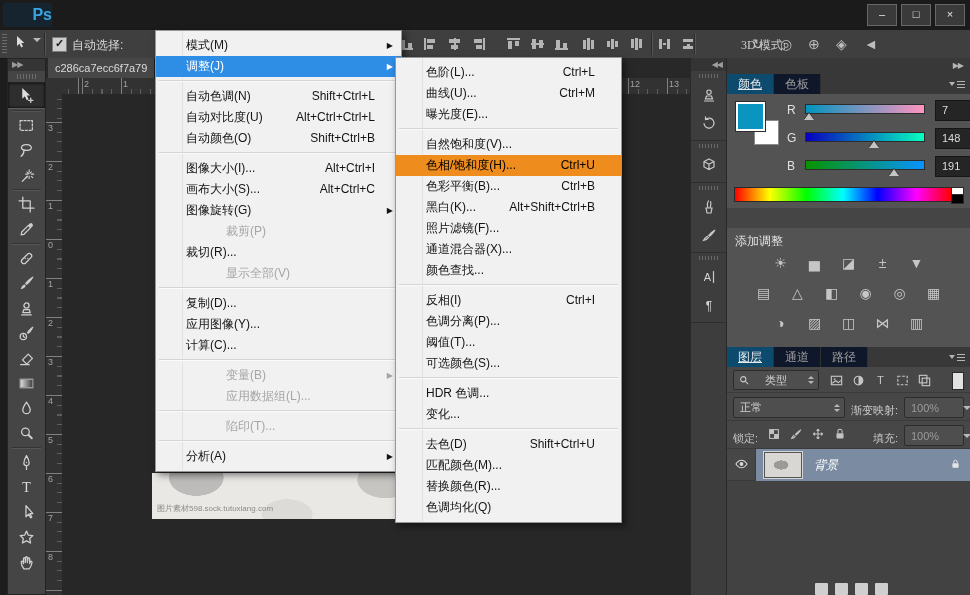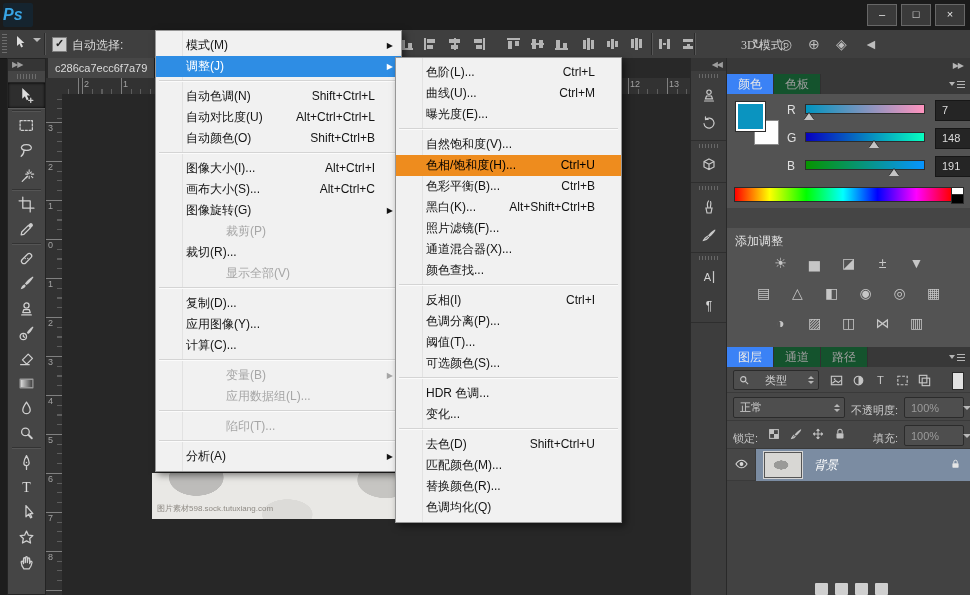--- a/index.html
+++ b/index.html
@@ -2,21 +2,21 @@
 <html><head>
 <meta charset="utf-8">
 <style>
   html,body{margin:0;padding:0;background:#111;}
   body{font-family:"Liberation Sans",sans-serif;}
   #app{position:relative;width:970px;height:595px;overflow:hidden;background:#1d1d1d;color:#d6d6d6;font-size:12px;user-select:none;}
   .abs{position:absolute;}
 
   
   #titlebar{left:0;top:0;width:970px;height:30px;background:#1b1b1b;display:flex;align-items:center;}
-  #ps-logo{width:30px;height:24px;margin-left:3px;background:#15242f;color:#39a5e5;font-weight:bold;font-size:16px;text-align:left;line-height:24px;border-radius:2px;font-style:italic;}
+  #ps-logo{width:49px;height:24px;margin-left:3px;background:#15242f;color:#39a5e5;font-weight:bold;font-size:16px;text-align:right;line-height:24px;border-radius:2px;}
   #mb-items{display:flex;margin-left:8px;height:30px;align-items:center;}
   .mb-item{padding:4px 9px;color:#cfcfcf;white-space:nowrap;}
   .mb-item.sel{background:#3c3c3c;outline:1px solid #5e5e5e;}
   #winbtns{position:absolute;right:5px;top:4px;display:flex;gap:4px;}
   .winbtn{width:28px;height:20px;background:#3a3a3a;border:1px solid #676767;color:#e8e8e8;font-size:11px;text-align:center;line-height:18px;}
 
   
   #optionsbar{left:0;top:30px;width:970px;height:28px;background:#3f3f3f;border-bottom:1px solid #151515;}
   .vgrip{position:absolute;left:2px;top:4px;width:5px;height:20px;background:repeating-linear-gradient(#6d6d6d 0 1px,transparent 1px 3px);}
   #opt-move{left:13px;top:5px;width:20px;height:18px;}
@@ -77,22 +77,22 @@
   #dock-head{height:13px;background:#343434;color:#9d9d9d;font-size:8px;line-height:13px;text-align:right;padding-right:4px;letter-spacing:-1px;}
   .dock-sec{border-bottom:1px solid #2e2e2e;padding:2px 0 3px 0;}
   .dock-grip{height:4px;margin:1px 8px 3px 8px;background:repeating-linear-gradient(90deg,#686868 0 1px,transparent 1px 3px);}
   .dock-ico{height:28px;display:flex;align-items:center;justify-content:center;color:#c9c9c9;font-size:15px;}
   .dock-ico svg{stroke:#c9c9c9;fill:none;stroke-width:1.2;stroke-linecap:round;}
 
   
   #rightcol{left:727px;top:58px;width:243px;height:537px;background:#454545;}
   #rc-head{position:absolute;left:0;top:0;width:243px;height:16px;background:#383838;color:#b5b5b5;font-size:8px;line-height:16px;text-align:right;padding-right:7px;box-sizing:border-box;letter-spacing:-1px;}
   .panel-tabs{position:absolute;left:0;width:243px;height:20px;background:#383838;display:flex;}
-  .ptab{height:20px;line-height:20px;padding:0 11px;font-size:12px;color:#9d9d9d;background:#14532d;border-right:1px solid #303030;}
-  .ptab.active{background:#3b82f6;color:#e8e8e8;}
+  .ptab{height:20px;line-height:20px;padding:0 11px;font-size:12px;color:#9d9d9d;background:#0f172a;border-right:1px solid #303030;}
+  .ptab.active{background:#0c4a6e;color:#e8e8e8;text-decoration:underline;}
   .pmenu-ico{position:absolute;right:5px;top:6px;width:16px;height:9px;}
   .pmenu-ico .tri{position:absolute;left:0;top:2px;width:0;height:0;border-left:3px solid transparent;border-right:3px solid transparent;border-top:4px solid #b5b5b5;}
   .pmenu-ico .bars{position:absolute;left:8px;top:1px;width:8px;height:7px;background:repeating-linear-gradient(#b5b5b5 0 1px,transparent 1px 3px);}
   .pbody{position:absolute;left:0;width:243px;background:#535353;}
 
   
   #fg-swatch{position:absolute;left:9px;top:8px;width:25px;height:25px;border:2px solid #fff;outline:1px solid #2c2c2c;z-index:2;}
   #bg-swatch{position:absolute;left:27px;top:26px;width:23px;height:23px;background:#fff;border:1px solid #8a8a8a;z-index:1;}
   .ch-row{position:absolute;left:60px;width:180px;height:24px;}
   .ch-label{position:absolute;left:0;top:3px;color:#e0e0e0;}
@@ -558,21 +558,21 @@
           </span></div>
 
       <div class="lrow" id="blend-row" style="top:26px;height:28px">
         <div class="combo" style="left:6px;top:4px;width:112px;height:21px">
           <span style="margin-left:6px">正常</span>
           <span class="caret-ud">
               <i class="u"></i>
               <i class="d"></i>
             </span>
         </div>
-        <span class="llabel" style="left:124px;top:10px">不透明度:</span>
+        <span class="llabel" style="left:124px;top:10px">渐变映射:</span>
         <div class="combo" style="left:177px;top:4px;width:60px;height:21px">
           <span class="dim" style="margin-left:6px">100%</span>
           <span class="dsep"></span>
             <span class="dn">
               <span class="caret-dn" style="margin-top:0"></span>
             </span>
         </div>
       </div>
 
       <div class="lrow" id="lock-row" style="top:54px;height:28px">

